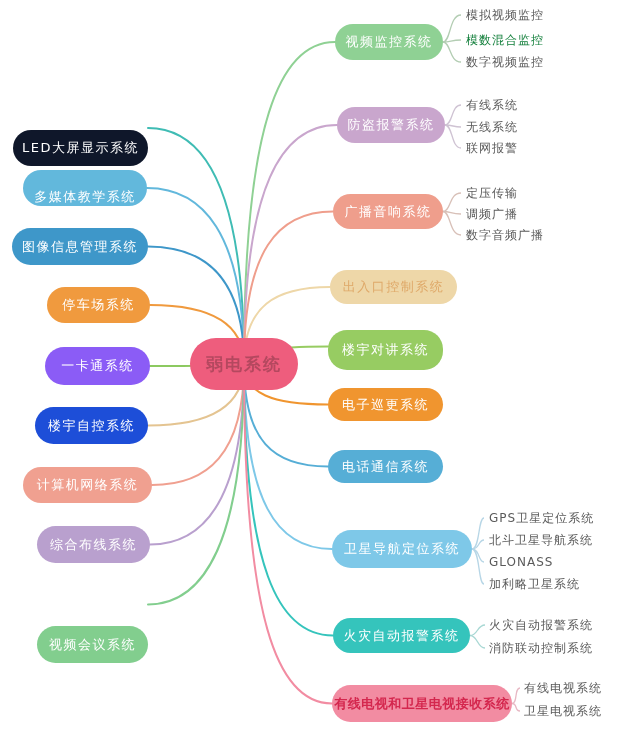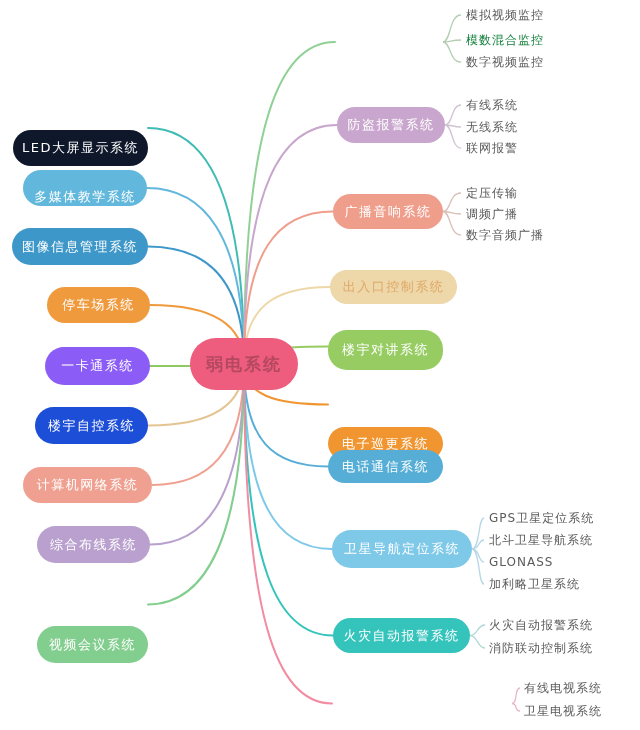--- a/index.html
+++ b/index.html
@@ -99,43 +99,49 @@
   <div class="node" style="left: 23px; top: 467px; width: 129px; height: 36px; background: rgb(240, 160, 144); color: rgb(255, 255, 255);">
       <span>计算机网络系统</span>
     </div>
   <div class="node" style="left: 37px; top: 526px; width: 113px; height: 37px; background: rgb(185, 160, 206); color: rgb(255, 255, 255);">
       <span>综合布线系统</span>
     </div>
   <div class="node" style="left: 37px; top: 586px; width: 111px; height: 37px; background: rgb(130, 206, 142); color: rgb(255, 255, 255); margin-top: 40px;">
       <span>视频会议系统</span>
     </div>
 
+  <div class="node" style="left: 335px; top: 24px; width: 108px; height: 36px; background: rgb(143, 209, 148); color: rgb(255, 255, 255);">
+      <span>视频监控系统</span>
+    </div>
   <div class="node" style="left: 337px; top: 107px; width: 108px; height: 36px; background: rgb(201, 166, 205); color: rgb(255, 255, 255);">
       <span>防盗报警系统</span>
     </div>
   <div class="node" style="left: 333px; top: 194px; width: 110px; height: 35px; background: rgb(239, 158, 140); color: rgb(255, 255, 255);">
       <span>广播音响系统</span>
     </div>
   <div class="node" style="left: 330px; top: 270px; width: 127px; height: 34px; background: rgb(238, 215, 168); color: rgb(223, 169, 105);">
       <span>出入口控制系统</span>
     </div>
   <div class="node" style="left: 328px; top: 330px; width: 115px; height: 40px; background: rgb(151, 204, 98); color: rgb(255, 255, 255);">
       <span>楼宇对讲系统</span>
     </div>
-  <div class="node" style="left: 328px; top: 388px; width: 115px; height: 33px; background: rgb(240, 149, 47); color: rgb(255, 255, 255); margin-top: 39px;">
+  <div class="node" style="left: 328px; top: 388px; width: 115px; height: 33px; background: rgb(240, 149, 47); color: rgb(255, 255, 255);">
       <span>电子巡更系统</span>
     </div>
   <div class="node" style="left: 328px; top: 450px; width: 115px; height: 33px; background: rgb(86, 174, 214); color: rgb(255, 255, 255);">
       <span>电话通信系统</span>
     </div>
   <div class="node" style="left: 332px; top: 530px; width: 140px; height: 38px; background: rgb(126, 200, 232); color: rgb(255, 255, 255);">
       <span>卫星导航定位系统</span>
     </div>
   <div class="node" style="left: 333px; top: 618px; width: 137px; height: 35px; background: rgb(53, 196, 188); color: rgb(255, 255, 255);">
       <span>火灾自动报警系统</span>
+    </div>
+  <div class="node catv" style="left: 332px; top: 685px; width: 180px; height: 37px; background: rgb(242, 140, 162); color: rgb(212, 39, 78);">
+      <span>有线电视和卫星电视接收系统</span>
     </div>
 
   <div class="leaf" style="left: 466px; top: 15px; color: rgb(90, 90, 90);">模拟视频监控</div>
   <div class="leaf" style="left: 466px; top: 40px; color: #15803d;">模数混合监控</div>
   <div class="leaf" style="left: 466px; top: 62px; color: rgb(90, 90, 90);">数字视频监控</div>
 
   <div class="leaf" style="left: 466px; top: 105px; color: rgb(90, 90, 90);">有线系统</div>
   <div class="leaf" style="left: 466px; top: 127px; color: rgb(90, 90, 90);">无线系统</div>
   <div class="leaf" style="left: 466px; top: 148px; color: rgb(90, 90, 90);">联网报警</div>
 

